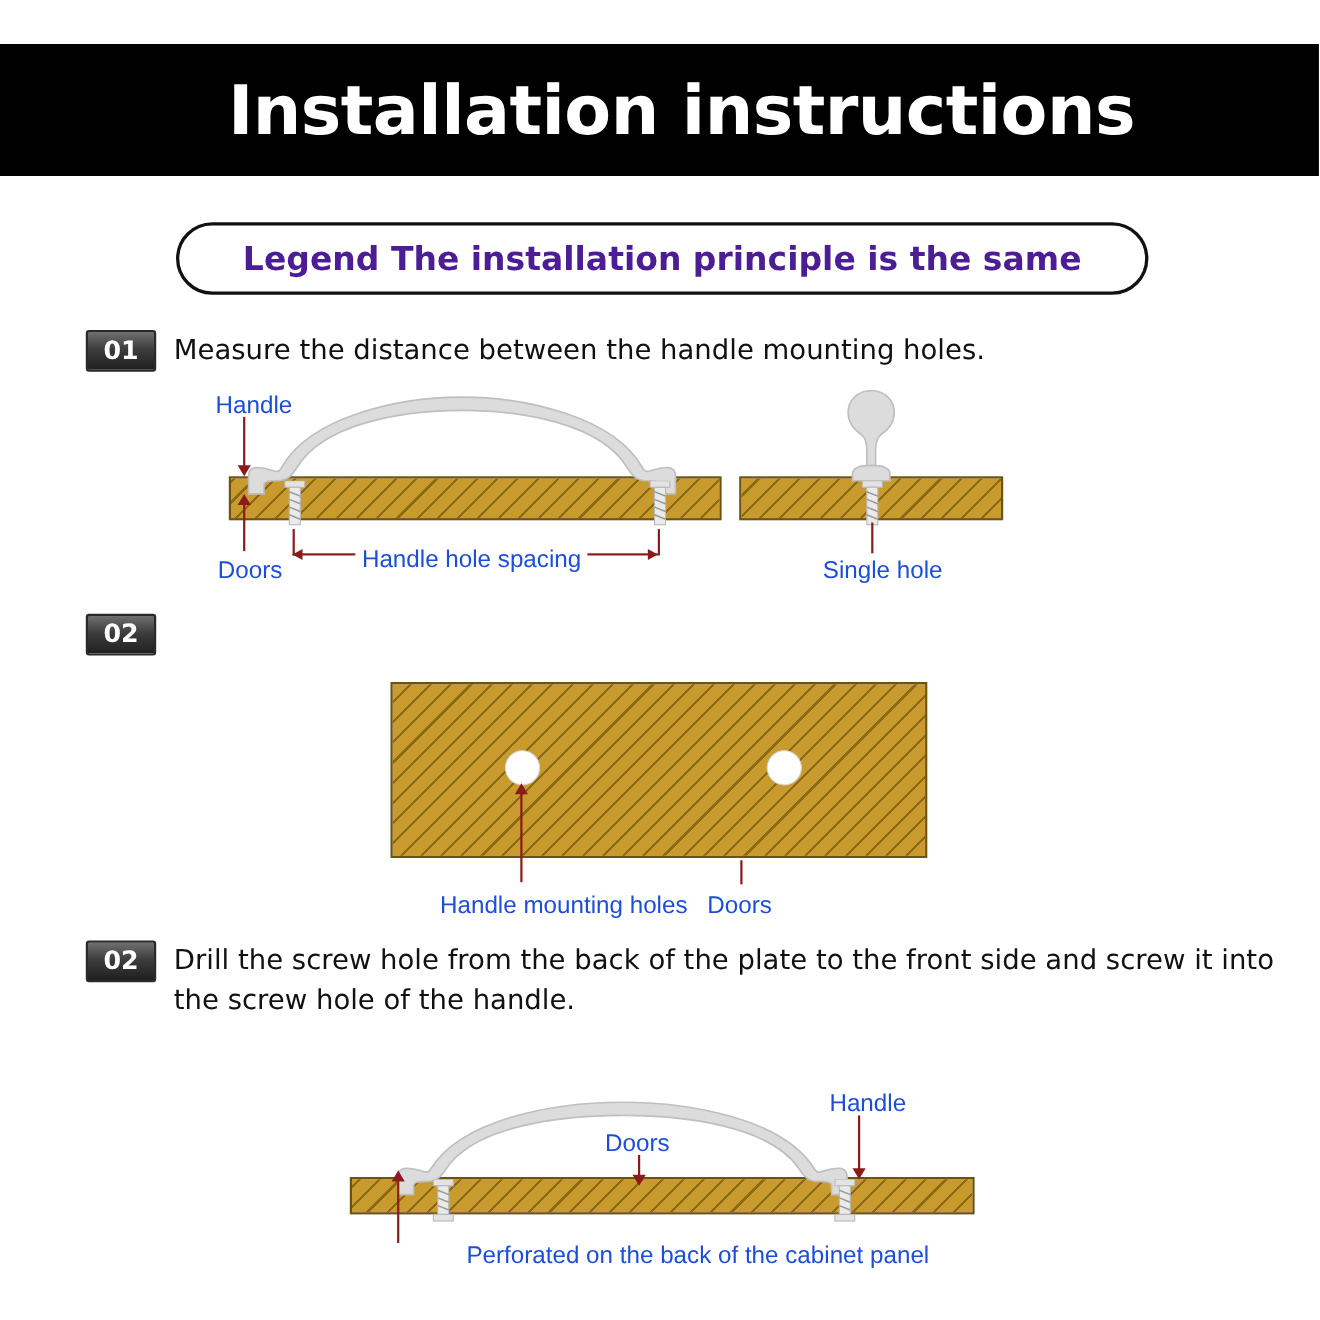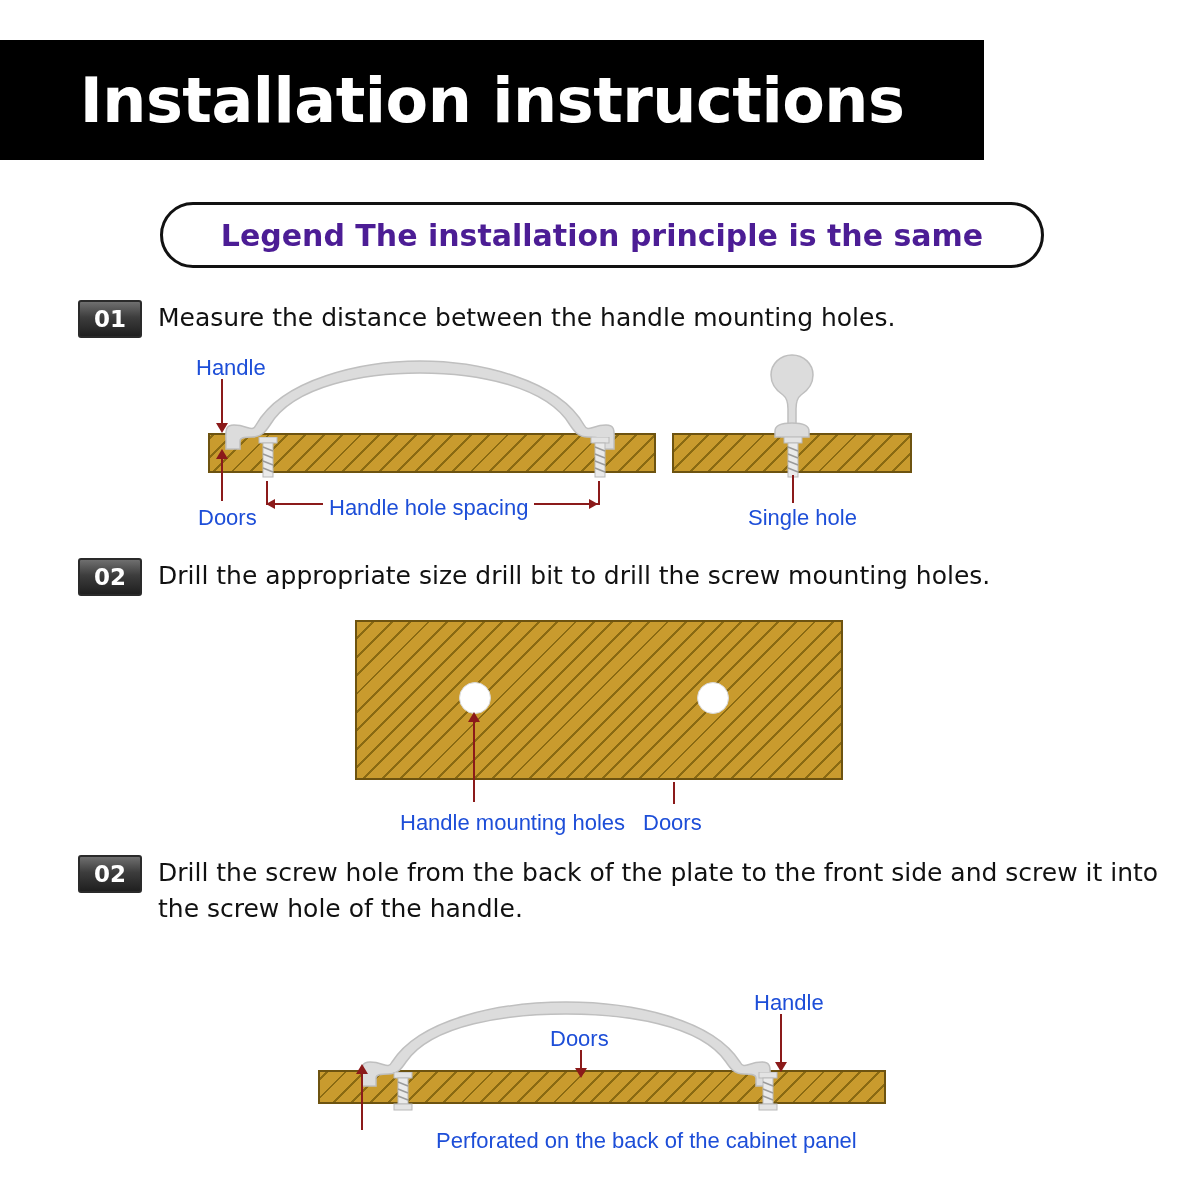--- a/index.html
+++ b/index.html
@@ -14,26 +14,27 @@
     color: #111111;
     position: relative;
     overflow: hidden;
   }
 
   
   .header-bar {
     position: absolute;
     left: 0;
     top: 40px;
-    width: 984px;
+    width: 1159px;
     height: 120px;
     background: #000000;
     display: flex;
     align-items: center;
     justify-content: center;
+    padding-left: 40px;
   }
   .header-title {
     color: #ffffff;
     font-size: 62px;
     font-weight: bold;
     letter-spacing: -0.5px;
     font-family: "DejaVu Sans", sans-serif;
   }
 
   
@@ -228,21 +229,20 @@
     <path d="M6,10 L16,14 M6,17 L16,21 M6,24 L16,28 M6,31 L16,35" stroke="#9a9a9a" stroke-width="1.4" fill="none"></path>
   </svg>
 
   <div class="caption" style="left:748px; top:160px;">Single hole</div>
   <div class="leader leader-v" style="left:792px; top:130px; height:28px;"></div>
 </div>
 
 <div class="step" id="step-2">
   <div class="step-head">
     <div class="step-badge">02</div>
-    <div class="step-text">Drill the appropriate size drill bit to drill the screw mounting holes.</div>
   </div>
 </div>
 
 <div class="fig" id="fig2" style="left:0; top:620px; width:1200px; height:225px;">
   <div class="plank" style="left:355px; top:0px; width:488px; height:160px;"></div>
 
   <div class="hole" style="left:459px; top:62px; width:30px; height:30px;"></div>
   <div class="hole" style="left:697px; top:62px; width:30px; height:30px;"></div>
 
   <div class="leader leader-v" style="left:473px; top:100px; height:82px;"></div>
@@ -284,14 +284,14 @@
   <div class="caption" style="left:754px; top:10px;">Handle</div>
   <div class="leader leader-v" style="left:780px; top:34px; height:50px;"></div>
   <div class="arrow-down" style="left:775px; top:82px;"></div>
 
   <div class="caption" style="left:550px; top:46px;">Doors</div>
   <div class="leader leader-v" style="left:580px; top:70px; height:20px;"></div>
   <div class="arrow-down" style="left:575px; top:88px;"></div>
 
   <div class="leader leader-v" style="left:361px; top:92px; height:58px;"></div>
   <div class="arrow-up" style="left:356px; top:84px;"></div>
-  <div class="caption" style="left:436px; top:148px;">Perforated on the back of the cabinet panel</div>
+  <div class="caption" style="left:424px; top:148px;">Perforated on the back of the cabinet panel</div>
 </div>
 
 </body></html>

